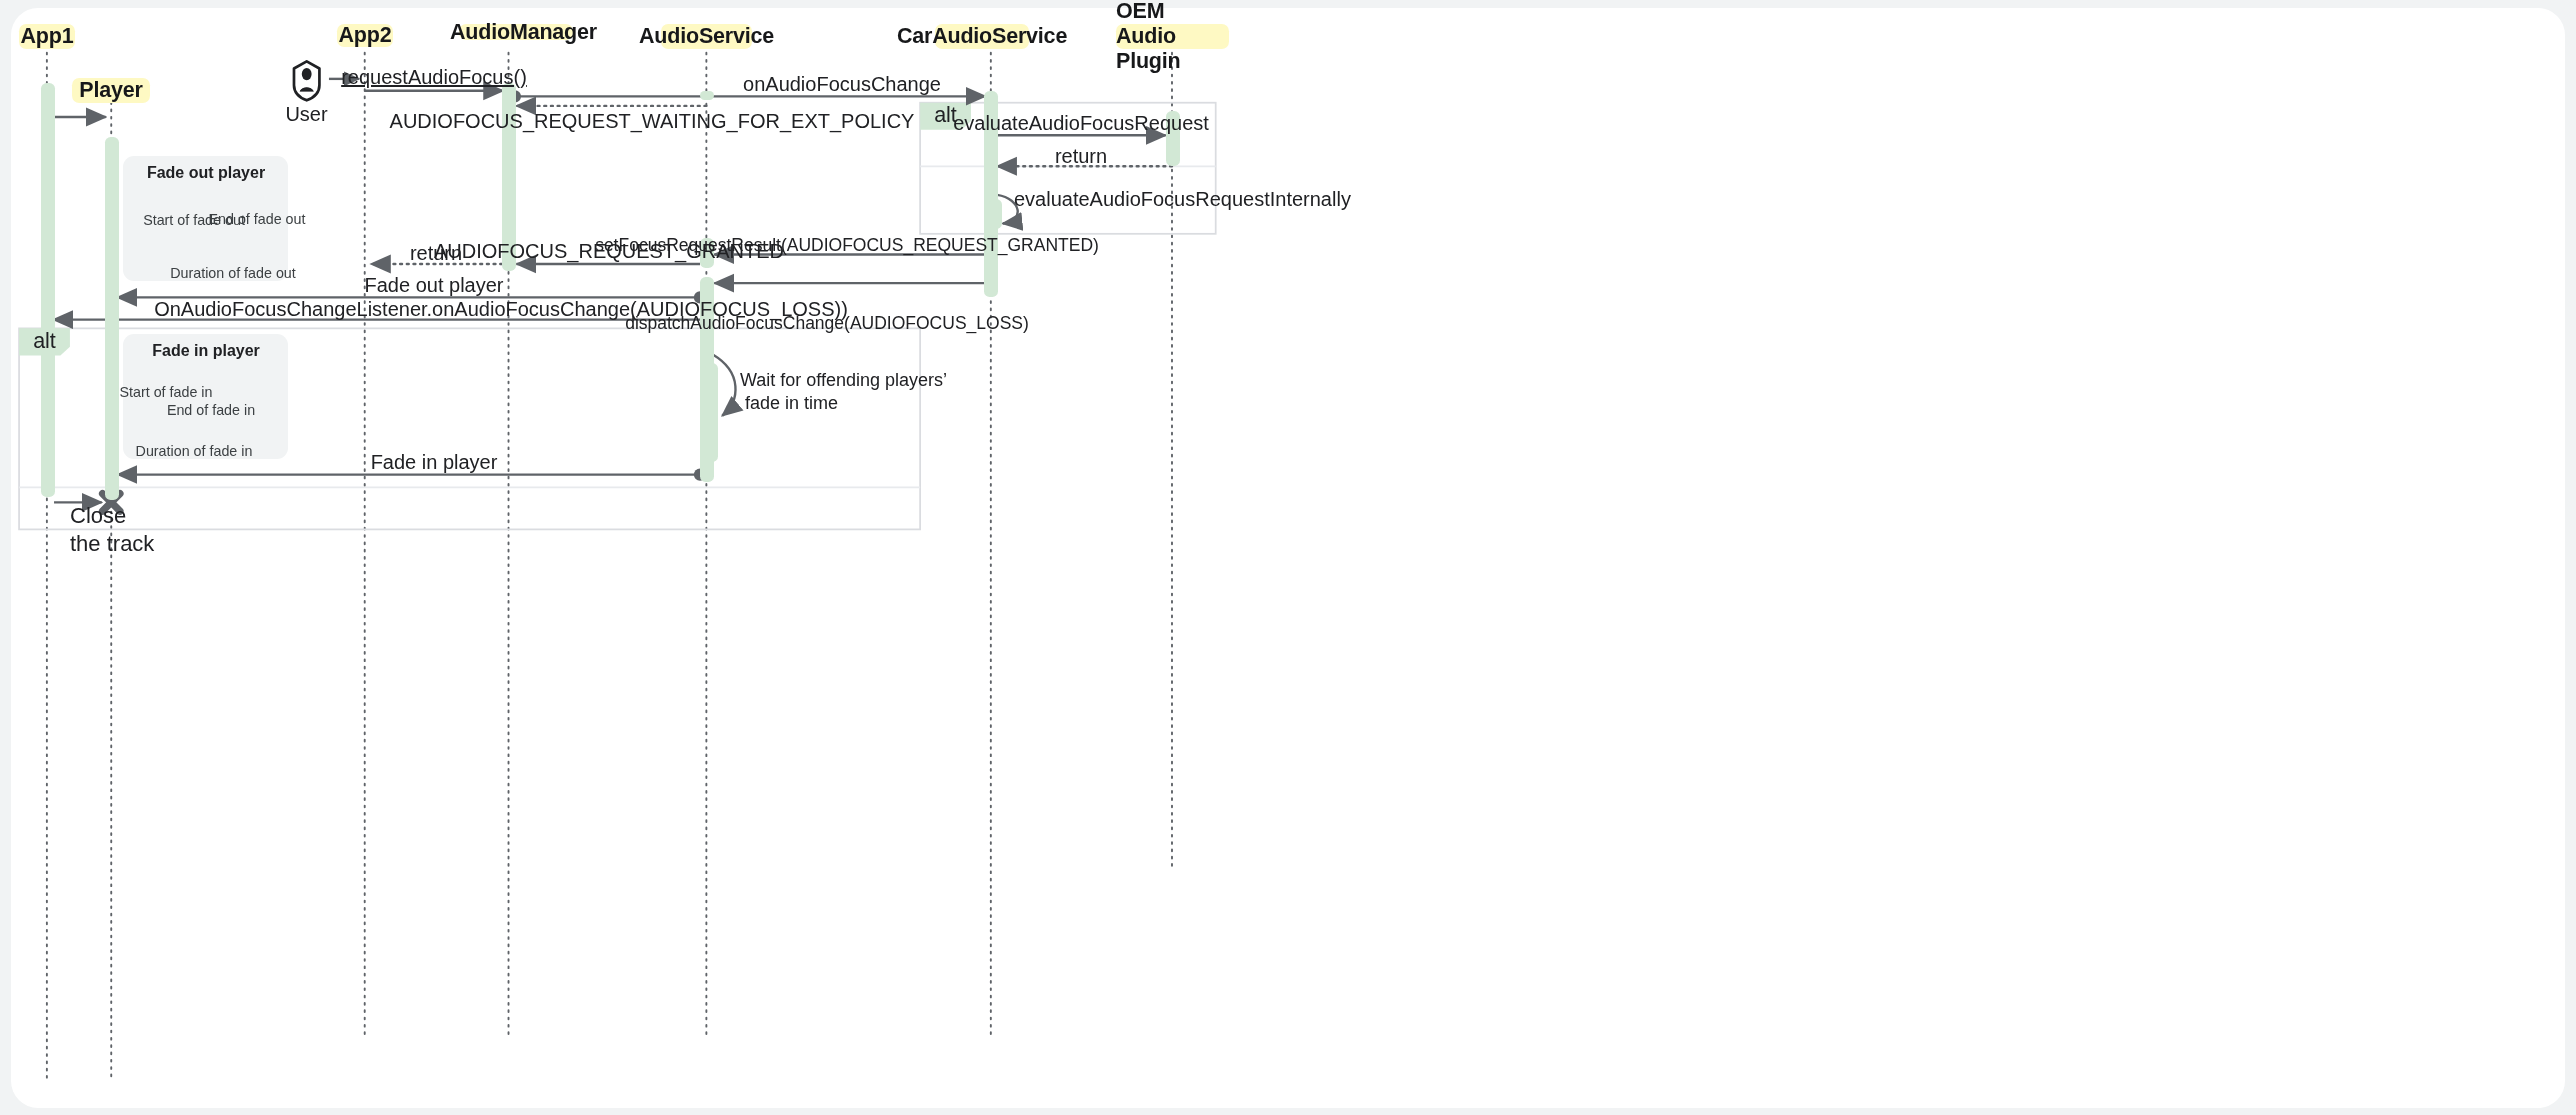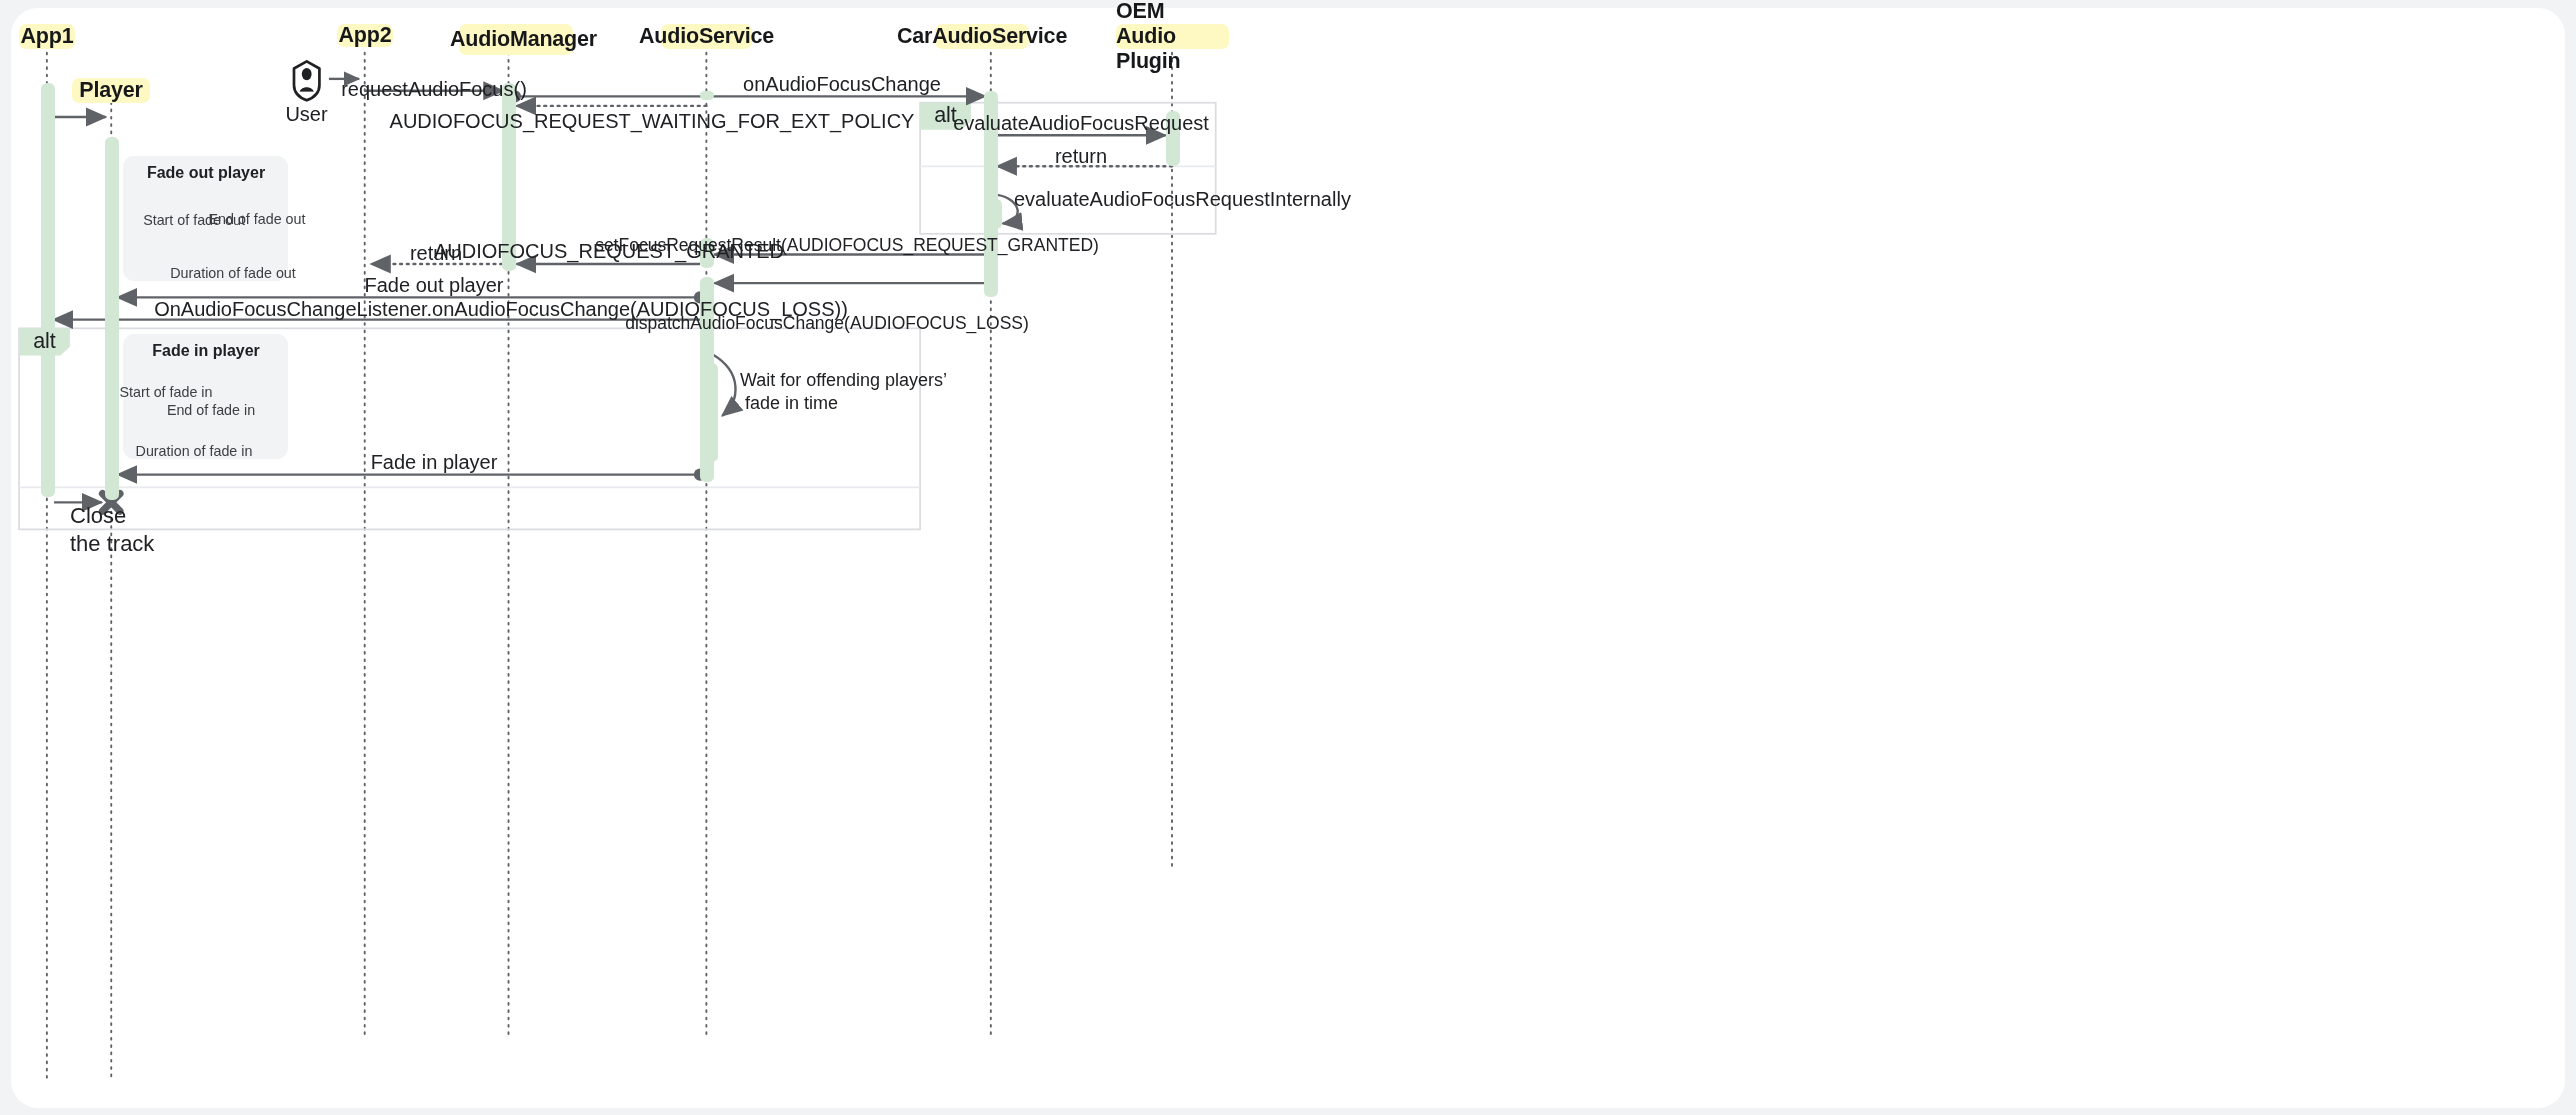--- a/index.html
+++ b/index.html
@@ -186,39 +186,39 @@
 
   <div class="pbox" style="left:19px;top:24px;width:56px;height:25.4px;">
     <span>App1</span>
   </div>
   <div class="pbox" style="left:72px;top:78px;width:78px;height:25.4px;">
     <span>Player</span>
   </div>
   <div class="pbox" style="left:337px;top:24px;width:56px;height:23px;">
     <span>App2</span>
   </div>
-  <div class="pbox" style="left:459px;top:24px;width:99px;height:31px;padding-left:15px;">
+  <div class="pbox" style="left:459px;top:24px;width:99px;height:16px;padding-left:15px;">
     <span>AudioManager</span>
   </div>
   <div class="pbox" style="left:661px;top:24px;width:91px;height:25.4px;">
     <span>AudioService</span>
   </div>
   <div class="pbox" style="left:935px;top:24px;width:94px;height:25.4px;">
     <span>CarAudioService</span>
   </div>
   <div class="pbox" style="left:1116px;top:24px;width:113px;height:25.4px;">
     <span>OEM Audio Plugin</span>
   </div>
 
   <div class="username" style="left:307px;top:103px;width:95px;margin-left:-48px;transform:none;text-align:center;">User</div>
 
   <div class="altlbl" style="left:920px;top:102px;width:51px;height:27px;">alt</div>
   <div class="altlbl" style="left:19px;top:328px;width:51px;height:27px;">alt</div>
 
-  <div class="msg c" style="left:434px;top:78px;">requestAudioFocus()</div>
+  <div class="msg c" style="left:434px;top:66px;text-decoration:underline;">requestAudioFocus()</div>
   <div class="msg c" style="left:842px;top:73px;">onAudioFocusChange</div>
   <div class="msg c" style="left:652px;top:110px;">AUDIOFOCUS_REQUEST_WAITING_FOR_EXT_POLICY</div>
   <div class="msg c" style="left:1081px;top:112px;">evaluateAudioFocusRequest</div>
   <div class="msg c" style="left:1081px;top:145px;">return</div>
   <div class="msg" style="left:1014px;top:188px;">evaluateAudioFocusRequestInternally</div>
   <div class="msg c" style="left:847px;top:235px;font-size:17.5px;">setFocusRequestResult(AUDIOFOCUS_REQUEST_GRANTED)</div>
   <div class="msg c" style="left:609px;top:240px;">AUDIOFOCUS_REQUEST_GRANTED</div>
   <div class="msg c" style="left:436px;top:242px;">return</div>
   <div class="msg c" style="left:827px;top:280px;font-size:17.5px;margin-top:33px;">dispatchAudioFocusChange(AUDIOFOCUS_LOSS)</div>
   <div class="msg c" style="left:434px;top:274px;">Fade out player</div>

